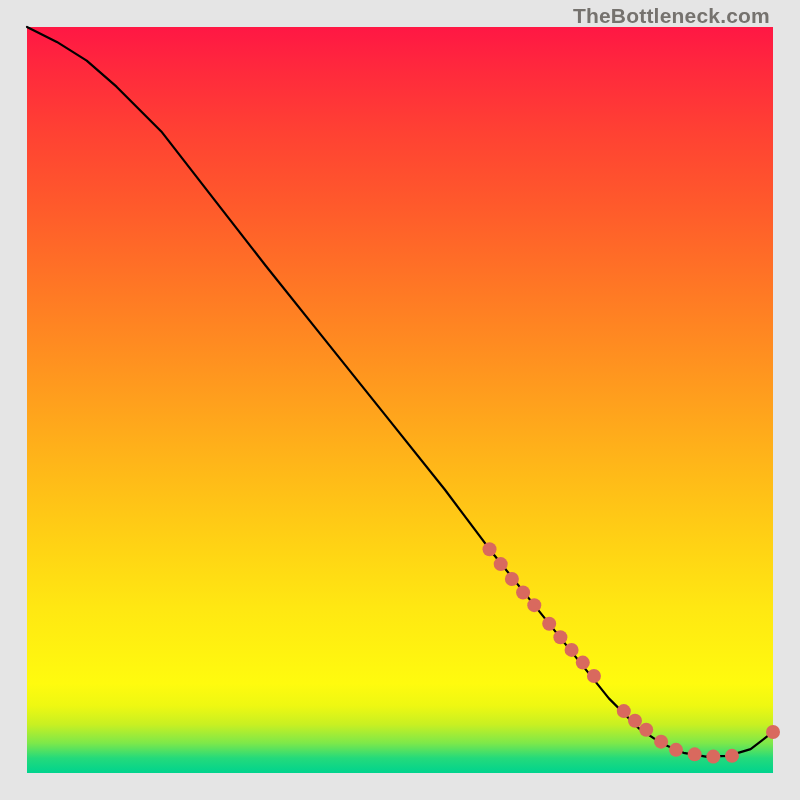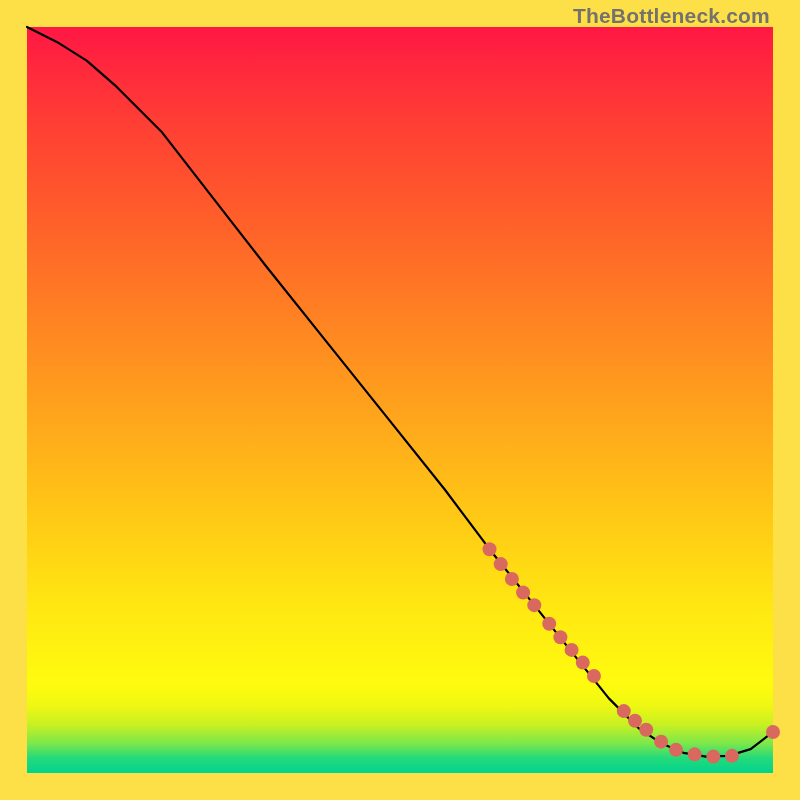--- a/index.html
+++ b/index.html
@@ -7,21 +7,21 @@
     padding: 0;
     width: 800px;
     height: 800px;
     background: #000;
     overflow: hidden;
   }
   .stage {
     position: relative;
     width: 800px;
     height: 800px;
-    background: #fde047;
+    background: #e5e5e5;
   }
   .plot-area {
     position: absolute;
     left: 27px;
     top: 27px;
     width: 746px;
     height: 746px;
     
     background: linear-gradient(
       to bottom,

